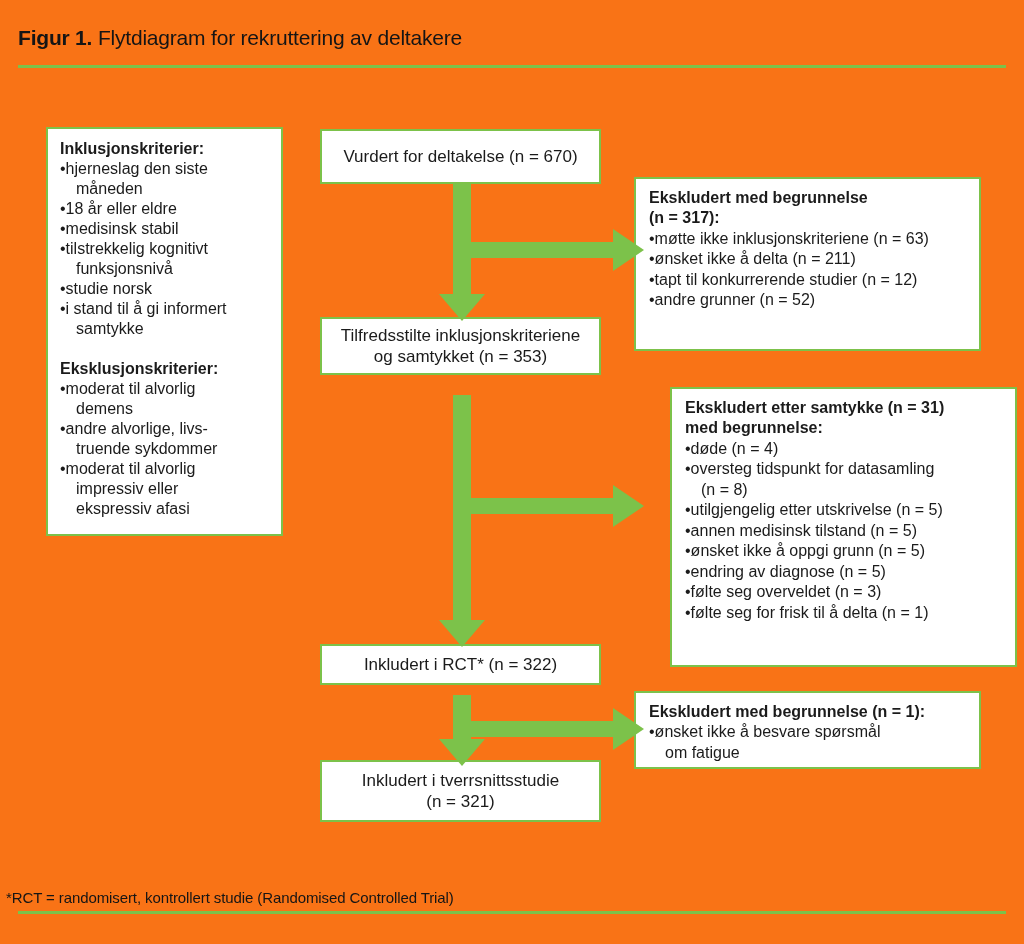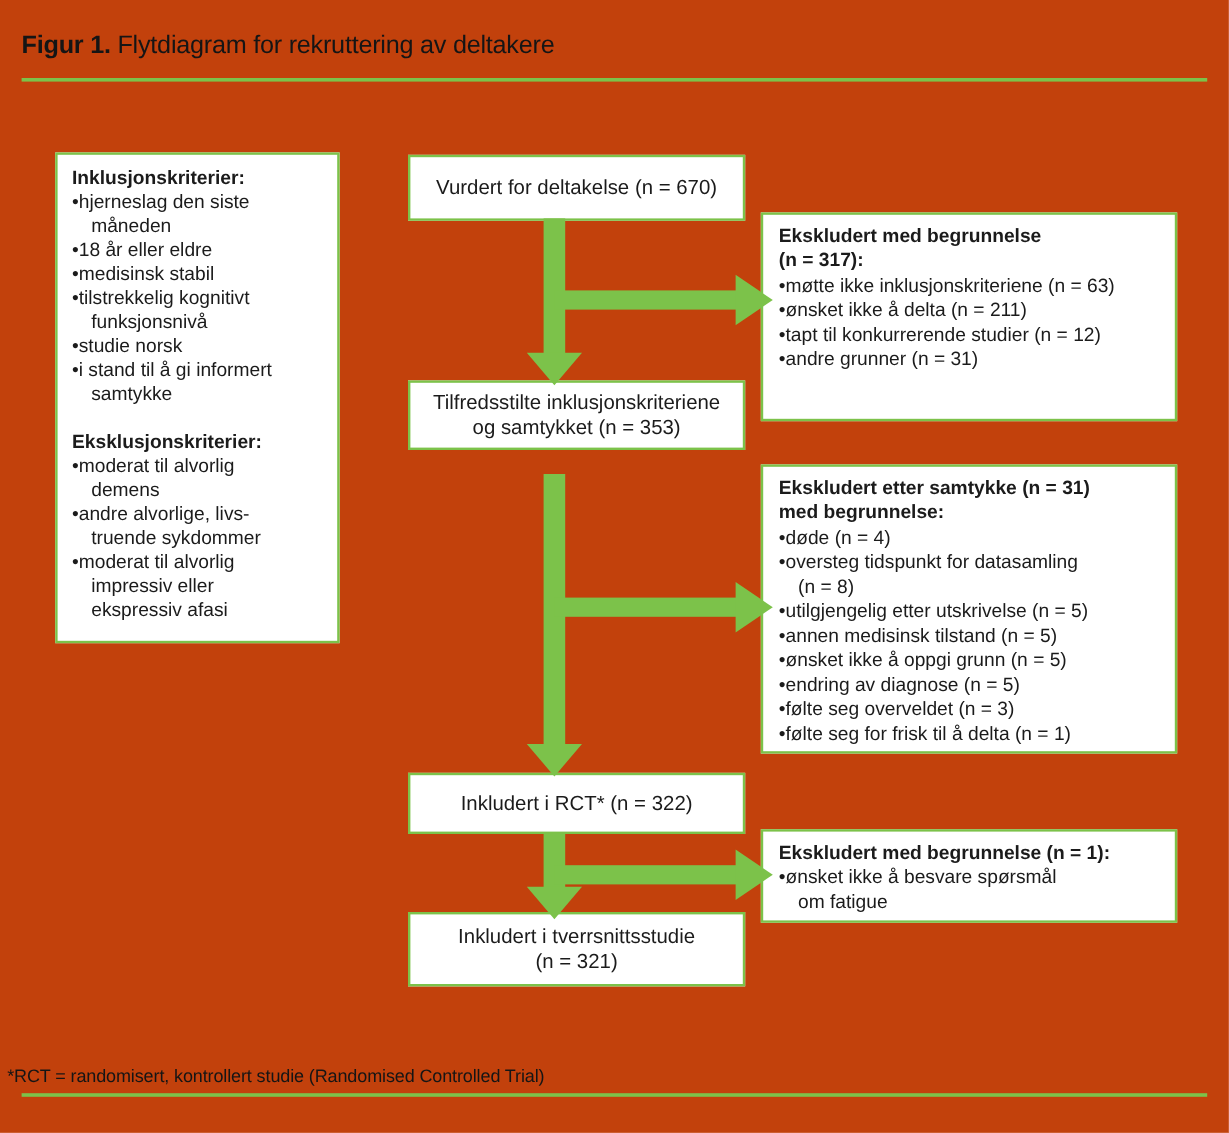--- a/index.html
+++ b/index.html
@@ -7,21 +7,21 @@
     --text: #1b1b1b;
   }
   * { box-sizing: border-box; }
   html, body { margin: 0; padding: 0; }
   body {
     width: 1024px; height: 944px;
     background: #ffffff;
     font-family: "Liberation Sans", sans-serif;
     color: var(--text);
   }
-  .canvas { position: relative; width: 1024px; height: 944px; background: #c2410c; overflow: hidden; }
+  .canvas { position: relative; width: 1024px; height: 944px; background: #f97316; overflow: hidden; }
 
   .fig-title {
     position: absolute; left: 18px; top: 26px;
     font-size: 21px; letter-spacing: -0.2px; color: #151515;
   }
   .fig-title .bold { font-weight: bold; }
 
   .rule {
     position: absolute; left: 18px; width: 988px; height: 3px;
     background: var(--green);
@@ -41,35 +41,35 @@
     font-size: 16px; line-height: 1.25;
   }
   .crit-heading { font-weight: bold; }
   .crit-gap { height: 20px; }
 
   
   .flow-box {
     left: 320px; width: 281px;
     display: flex; align-items: center; justify-content: center;
     text-align: center; font-size: 17px; line-height: 1.25;
-    padding: 4px 10px; white-space: pre-line; margin-left: 20px;
+    padding: 4px 10px; white-space: pre-line;
   }
   .flow-1 { top: 129px; height: 55px; }
   .flow-2 { top: 317px; height: 58px; }
-  .flow-3 { top: 644px; height: 51px; }
+  .flow-3 { top: 644px; height: 41px; }
   .flow-4 { top: 760px; height: 62px; }
 
   
   .excl-box {
     left: 634px; width: 347px;
     padding: 9px 10px 8px 13px;
     font-size: 16px; line-height: 1.28;
   }
   .excl-1 { top: 177px; height: 174px; }
-  .excl-2 { top: 387px; height: 241px; }
+  .excl-2 { top: 387px; height: 280px; margin-left: 36px; }
   .excl-3 { top: 691px; height: 78px; }
   .excl-heading { font-weight: bold; white-space: pre-line; }
 
   
   .bi {
     padding-left: 16px; text-indent: -16px;
     white-space: pre-line;
   }
   .bi::before { content: "\2022 "; }
 
@@ -151,21 +151,21 @@
 (n = 321)</div>
 
   <div class="box excl-box excl-1">
     <div class="excl-heading">Ekskludert med begrunnelse
 (n = 317):</div>
     <div>
 
     <div class="bi">møtte ikke inklusjonskriteriene (n = 63)</div>
         <div class="bi">ønsket ikke å delta (n = 211)</div>
         <div class="bi">tapt til konkurrerende studier (n = 12)</div>
-        <div class="bi">andre grunner (n = 31)</div>
+        <div class="bi">andre grunner (n = 52)</div>
       </div>
   </div>
 
   <div class="box excl-box excl-2">
     <div class="excl-heading">Ekskludert etter samtykke (n = 31)
 med begrunnelse:</div>
     <div>
 
     <div class="bi">døde (n = 4)</div>
         <div class="bi">oversteg tidspunkt for datasamling

